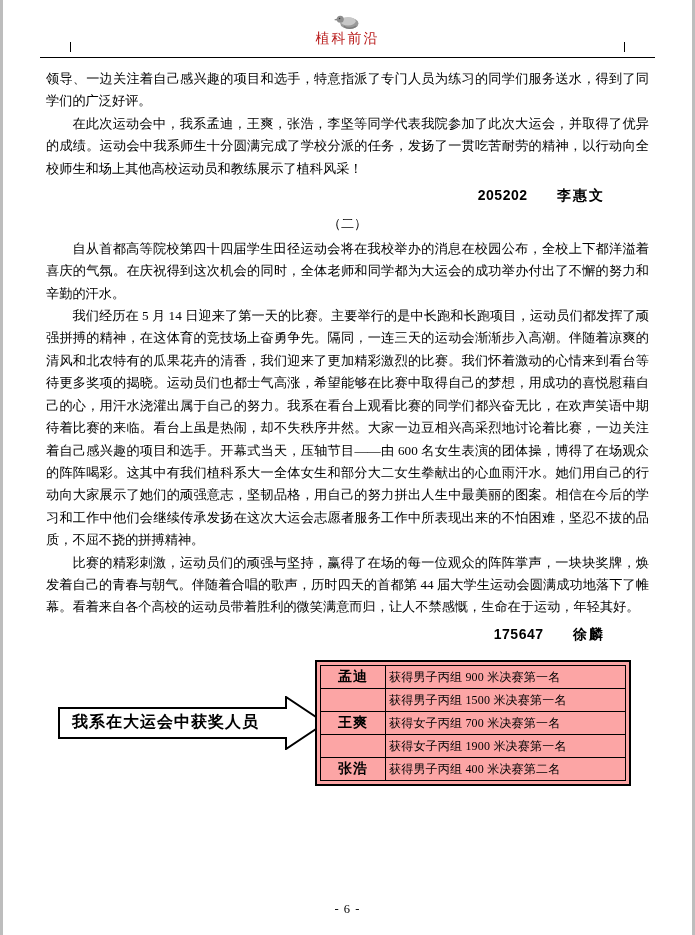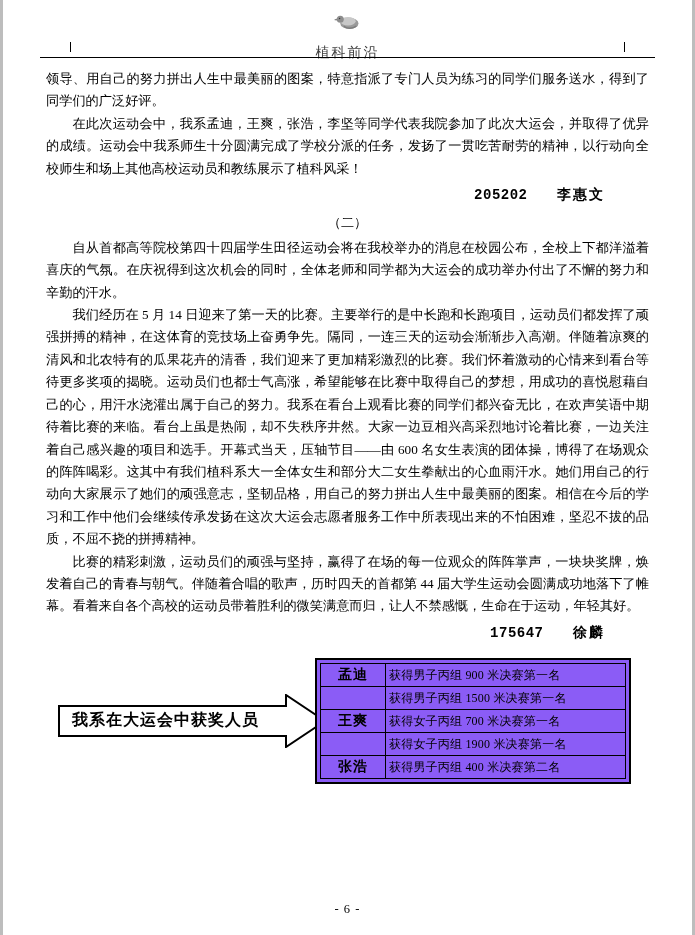--- a/index.html
+++ b/index.html
@@ -32,26 +32,26 @@
     left: 50%;
     transform: translateX(-50%);
     top: 12px;
     width: 28px;
     height: 20px;
   }
   .header-title {
     position: absolute;
     left: 0;
     right: 0;
-    top: 44px;
+    top: 30px;
     text-align: center;
     font-family: "Liberation Serif", "DejaVu Serif", serif;
     font-size: 14px;
     letter-spacing: 2px;
-    color: #404040;
+    color: #b91c1c;
   }
   .header-rule {
     position: absolute;
     left: -6px;
     right: -6px;
     bottom: 0;
     height: 0;
     border-top: 1.6px solid #000;
   }
   .header-tick {
@@ -81,21 +81,21 @@
     text-indent: 0;
   }
   .sign {
     margin: 4px 0 2px 0;
     text-align: right;
     font-weight: bold;
     font-size: 14px;
     padding-right: 44px;
   }
   .sign .id {
-    font-family: Liberation Mono, monospace;
+    font-family: Liberation Sans, sans-serif;
     letter-spacing: 0.5px;
   }
   .sign .name {
     margin-left: 26px;
     letter-spacing: 2px;
   }
   .section-num {
     text-align: center;
     margin: 6px 0 2px 0;
     font-size: 13.2px;
@@ -124,21 +124,21 @@
     font-weight: bold;
     letter-spacing: 1px;
     white-space: nowrap;
   }
   .award-table-wrap {
     position: absolute;
     right: 18px;
     top: 0;
     width: 306px;
     border: 2.5px solid #000;
-    background: #8b5cf6;
+    background: #fca5a5;
     padding: 3px;
   }
   table.award {
     border-collapse: collapse;
     width: 100%;
     font-size: 12px;
   }
   table.award td {
     border: 1px solid #000;
     padding: 2px 3px;
@@ -194,21 +194,21 @@
       </svg>
     </div>
     <div class="header-title">植科前沿</div>
     <div class="header-tick left"></div>
     <div class="header-tick right"></div>
     <div class="header-rule"></div>
   </div>
 
   <div class="content">
 
-    <p class="noindent">领导、用自己的努力拼出人生中最美丽的图案，特意指派了专门人员为练习的同学们服务送水，得到了同学们的广泛好评。</p>
+    <p class="noindent">领导、一边关注着自己感兴趣的项目和选手，特意指派了专门人员为练习的同学们服务送水，得到了同学们的广泛好评。</p>
     <p class="para">在此次运动会中，我系孟迪，王爽，张浩，李坚等同学代表我院参加了此次大运会，并取得了优异的成绩。运动会中我系师生十分圆满完成了学校分派的任务，发扬了一贯吃苦耐劳的精神，以行动向全校师生和场上其他高校运动员和教练展示了植科风采！</p>
 
     <div class="sign">
       <span class="id">205202</span>
       <span class="name">李惠文</span>
     </div>
 
     <div class="section-num">（二）</div>
 
     <p class="para">自从首都高等院校第四十四届学生田径运动会将在我校举办的消息在校园公布，全校上下都洋溢着喜庆的气氛。在庆祝得到这次机会的同时，全体老师和同学都为大运会的成功举办付出了不懈的努力和辛勤的汗水。</p>

